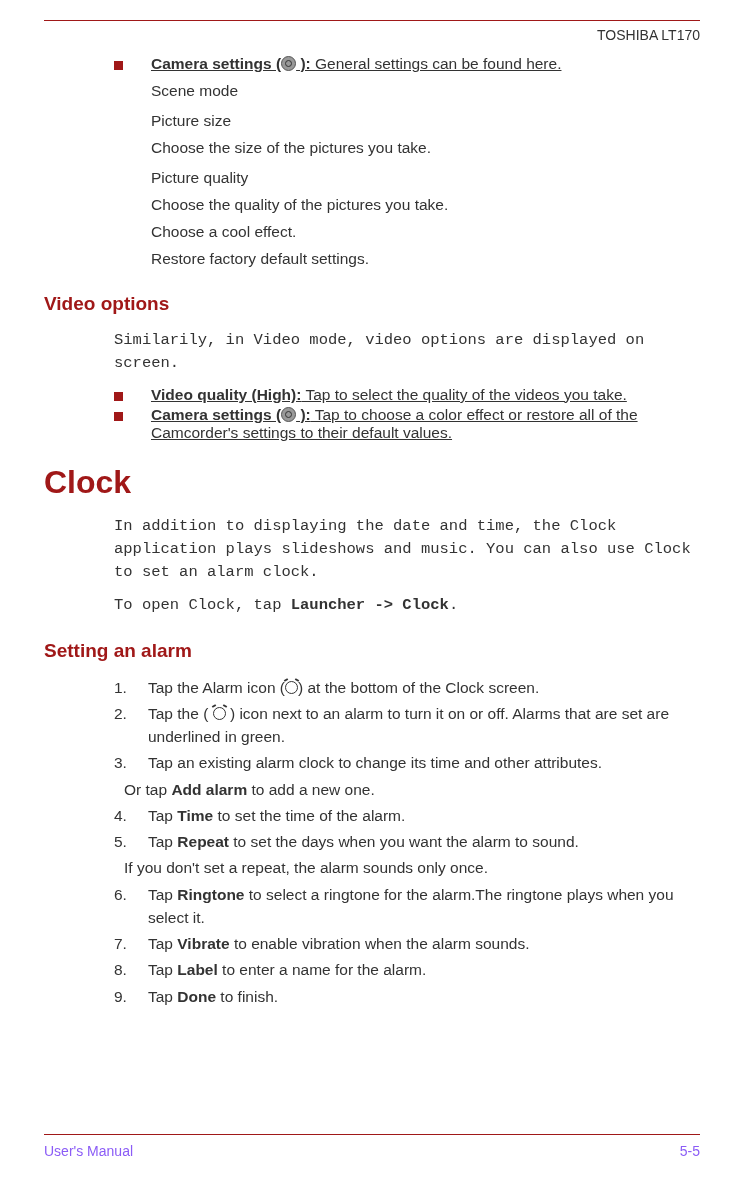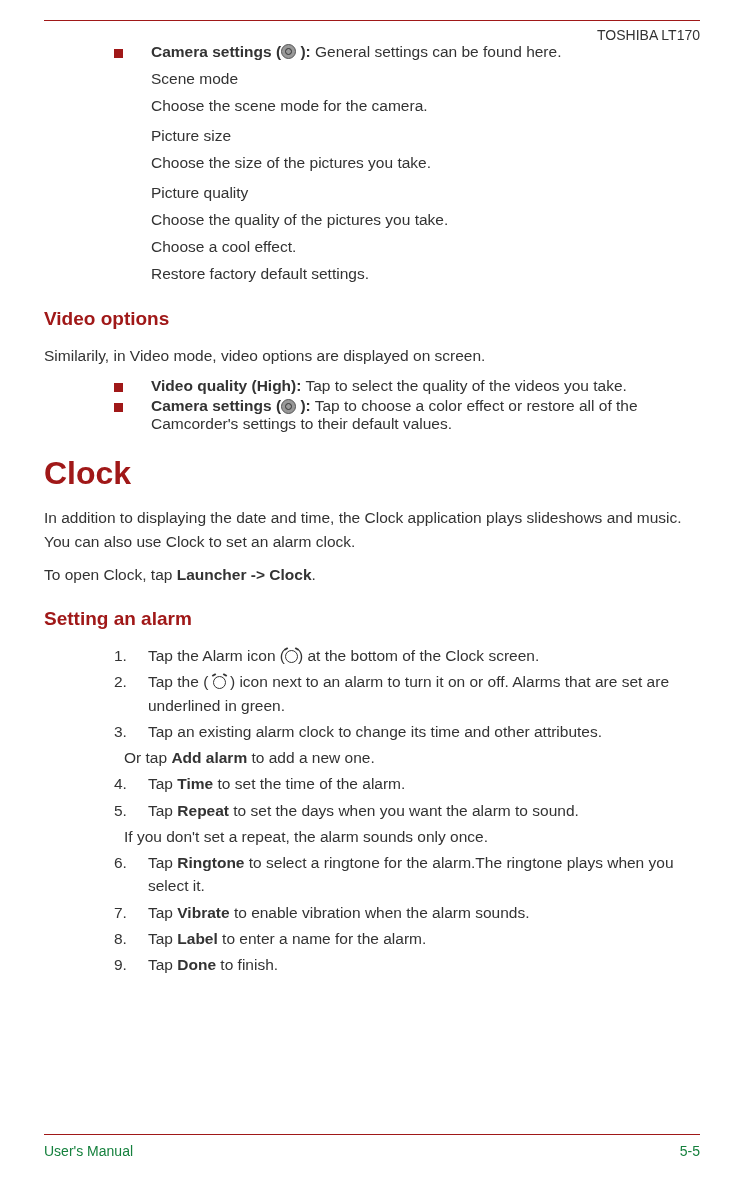--- a/index.html
+++ b/index.html
@@ -16,20 +16,21 @@
       color: #333;
       position: relative;
       padding: 20px 44px 30px 44px;
     }
     .header {
       border-top: 1.5px solid #a01818;
       padding-top: 6px;
       text-align: right;
       color: #333;
       font-size: 14px;
+      margin-bottom: 12px;
     }
     .content {
       padding-left: 70px;
       padding-right: 0;
     }
     .content.no-indent {
       padding-left: 0;
     }
     .bullet-row {
       display: flex;
@@ -39,20 +40,21 @@
     .bullet-square {
       width: 9px;
       height: 9px;
       background: #a01818;
       flex-shrink: 0;
       margin-top: 6px;
       margin-right: 28px;
     }
     .bullet-text {
       flex: 1;
+      text-decoration: underline;
     }
     .sub-item {
       margin-left: 37px;
       margin-bottom: 3px;
       line-height: 1.55;
     }
     .sub-heading {
       font-weight: normal;
       margin-top: 6px;
     }
@@ -62,22 +64,24 @@
       font-weight: bold;
       margin: 22px 0 14px 0;
     }
     .section-h1 {
       color: #a01818;
       font-size: 32px;
       font-weight: bold;
       margin: 22px 0 14px 0;
     }
     .para {
+      margin-left: 70px;
       margin-bottom: 10px;
       line-height: 1.5;
+      font-family: Liberation Mono, monospace;
     }
     .ol-item {
       display: flex;
       margin-left: 70px;
       margin-bottom: 3px;
       line-height: 1.5;
     }
     .ol-num {
       width: 34px;
       flex-shrink: 0;
@@ -133,42 +137,41 @@
     .icon-alarm::after { right: -2px; transform: rotate(30deg); }
     .footer {
       position: absolute;
       bottom: 24px;
       left: 44px;
       right: 44px;
       border-top: 1.5px solid #a01818;
       padding-top: 8px;
       display: flex;
       justify-content: space-between;
-      color: #15803d;
+      color: #8b5cf6;
       font-size: 14px;
     }
     b { font-weight: bold; }
   </style>
 </head>
 <body>
 
 <div class="header">
   <span>TOSHIBA LT170</span>
 </div>
 
 <div>
   <div class="content">
     <div class="bullet-row">
       <div class="bullet-square"></div>
       <div class="bullet-text">
         <b>Camera settings (</b><span class="icon-circle settings"></span><b> ): </b><span>General settings can be found here.</span>
       </div>
     </div>
     <div class="sub-item sub-heading">Scene mode</div>
-    <div class="sub-item">Choose the scene mode for the camera.</div>
     <div class="sub-item sub-heading">Picture size</div>
     <div class="sub-item">Choose the size of the pictures you take.</div>
     <div class="sub-item sub-heading">Picture quality</div>
     <div class="sub-item">Choose the quality of the pictures you take.</div>
     <div class="sub-item">Choose a cool effect.</div>
     <div class="sub-item">Restore factory default settings.</div>
   </div>
 </div>
 
 <div class="section-h2">Video options</div>

